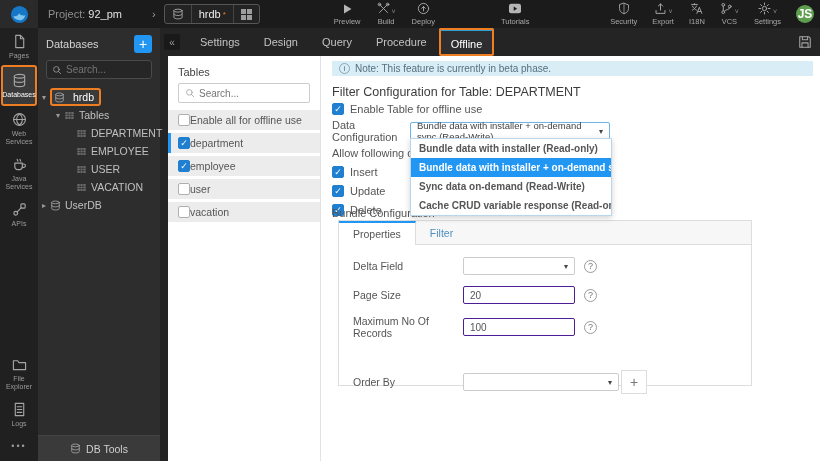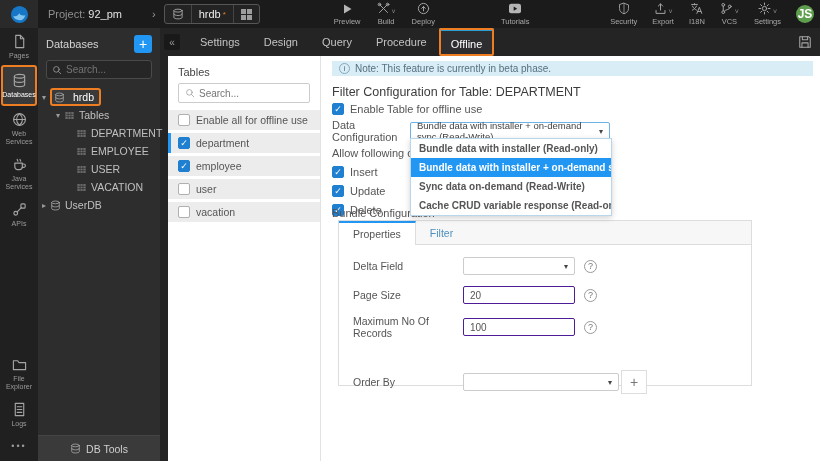--- a/index.html
+++ b/index.html
@@ -56,21 +56,21 @@
   .tab.active { background:#2e2e31; border-top:3px solid #2a9fd8; color:#fff; outline:2px solid #ef7d22; outline-offset:-2px; border-radius:2px; }
   .tab-save { margin-left:auto; margin-right:8px; }
 
   .dark-strip { position:absolute; left:160px; top:56px; width:8px; height:405px; background:#242425; z-index:5; }
 
   
   .tables-panel { position:absolute; left:168px; top:56px; width:153px; height:405px; background:#fff; border-right:1px solid #e2e2e2; z-index:5; font-size:10.5px; color:#555; }
   .tp-title { padding:10px 10px 4px; font-size:11px; color:#444; }
   .tp-search { margin:1px 10px 7px; height:20px; border:1px solid #ccc; border-radius:2px; display:flex; align-items:center; gap:4px; padding:0 6px; }
   .tp-search input { border:none; outline:none; font-size:10px; width:100px; color:#555; }
-  .tp-row { height:20px; background:#ececec; display:flex; align-items:center; gap:6px; padding-left:10px; margin-bottom:3px; }
+  .tp-row { height:20px; background:#ececec; display:flex; align-items:center; padding-left:10px; margin-bottom:3px; }
   .tp-row.selected { border-left:3px solid #2196f3; padding-left:7px; }
 
   .cb { width:12px; height:12px; border:1px solid #b0b0b0; border-radius:2px; background:#fff; display:inline-flex; align-items:center; justify-content:center; flex:none; }
   .cb.checked { background:#1f7fd1; border-color:#1f7fd1; }
   .cb.checked::after { content:"✓"; color:#fff; font-size:9px; line-height:1; }
 
   
   .main { position:absolute; left:321px; top:56px; width:499px; height:405px; background:#fff; z-index:4; }
   .note { position:absolute; left:11px; top:5px; width:481px; height:15px; background:#d9edf7; color:#55707e; font-size:10px; display:flex; align-items:center; gap:5px; padding:0 7px; }
   .info-i { width:11px; height:11px; border:1px solid #85a9bc; border-radius:50%; font-size:8px; display:inline-flex; align-items:center; justify-content:center; flex:none; }

